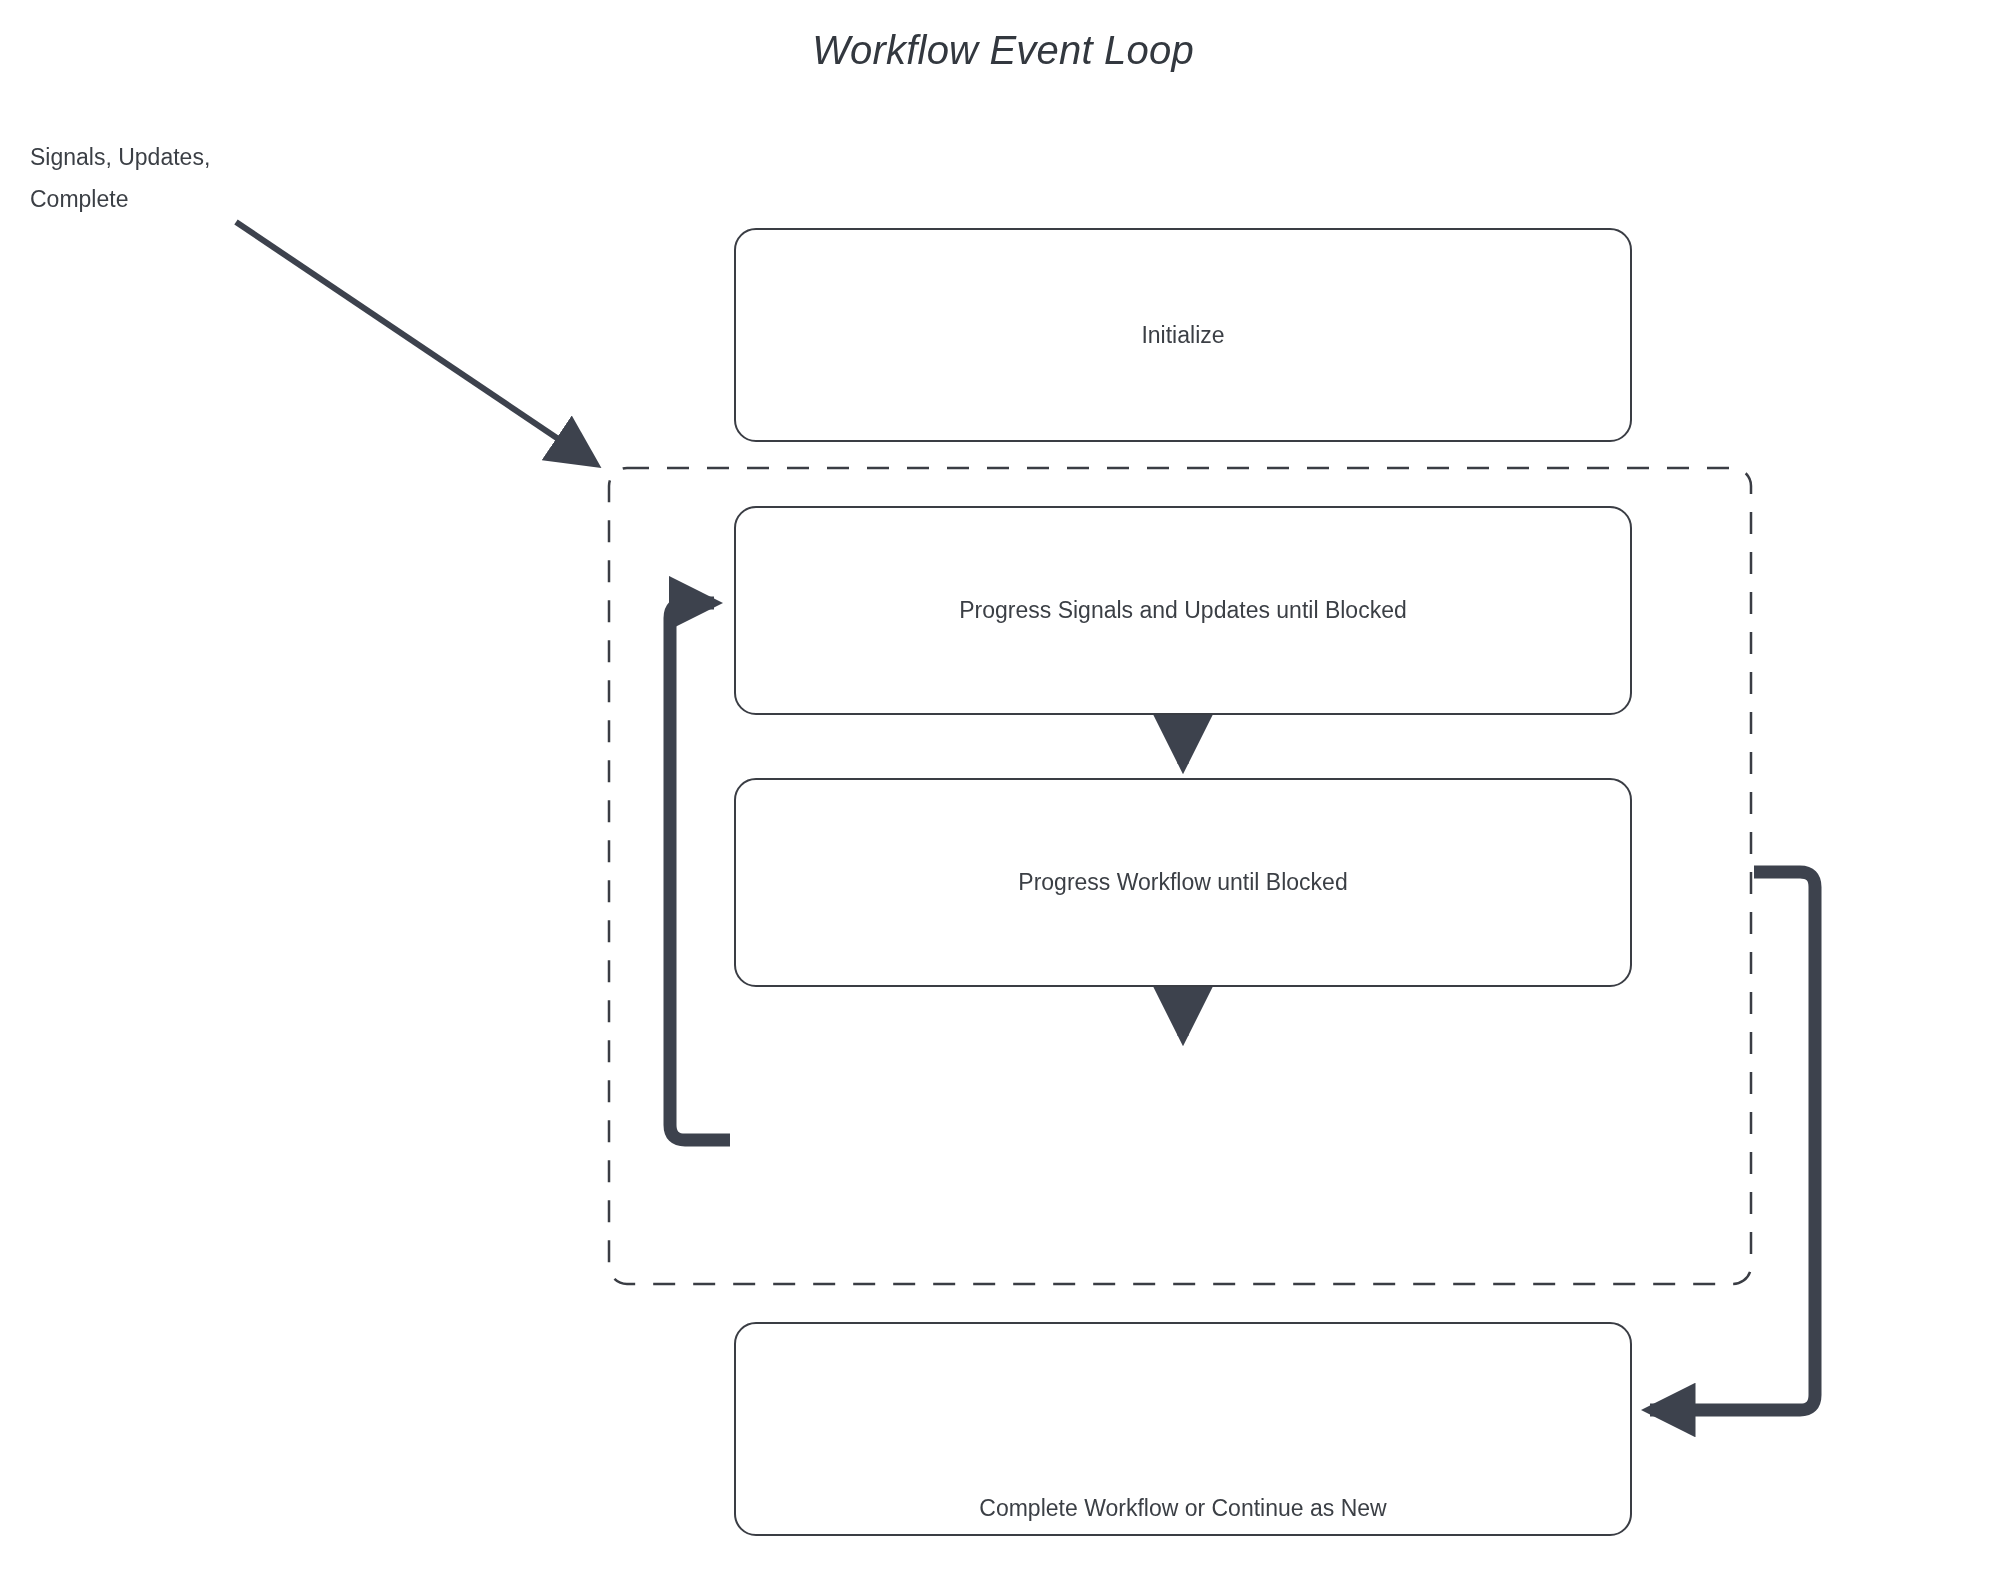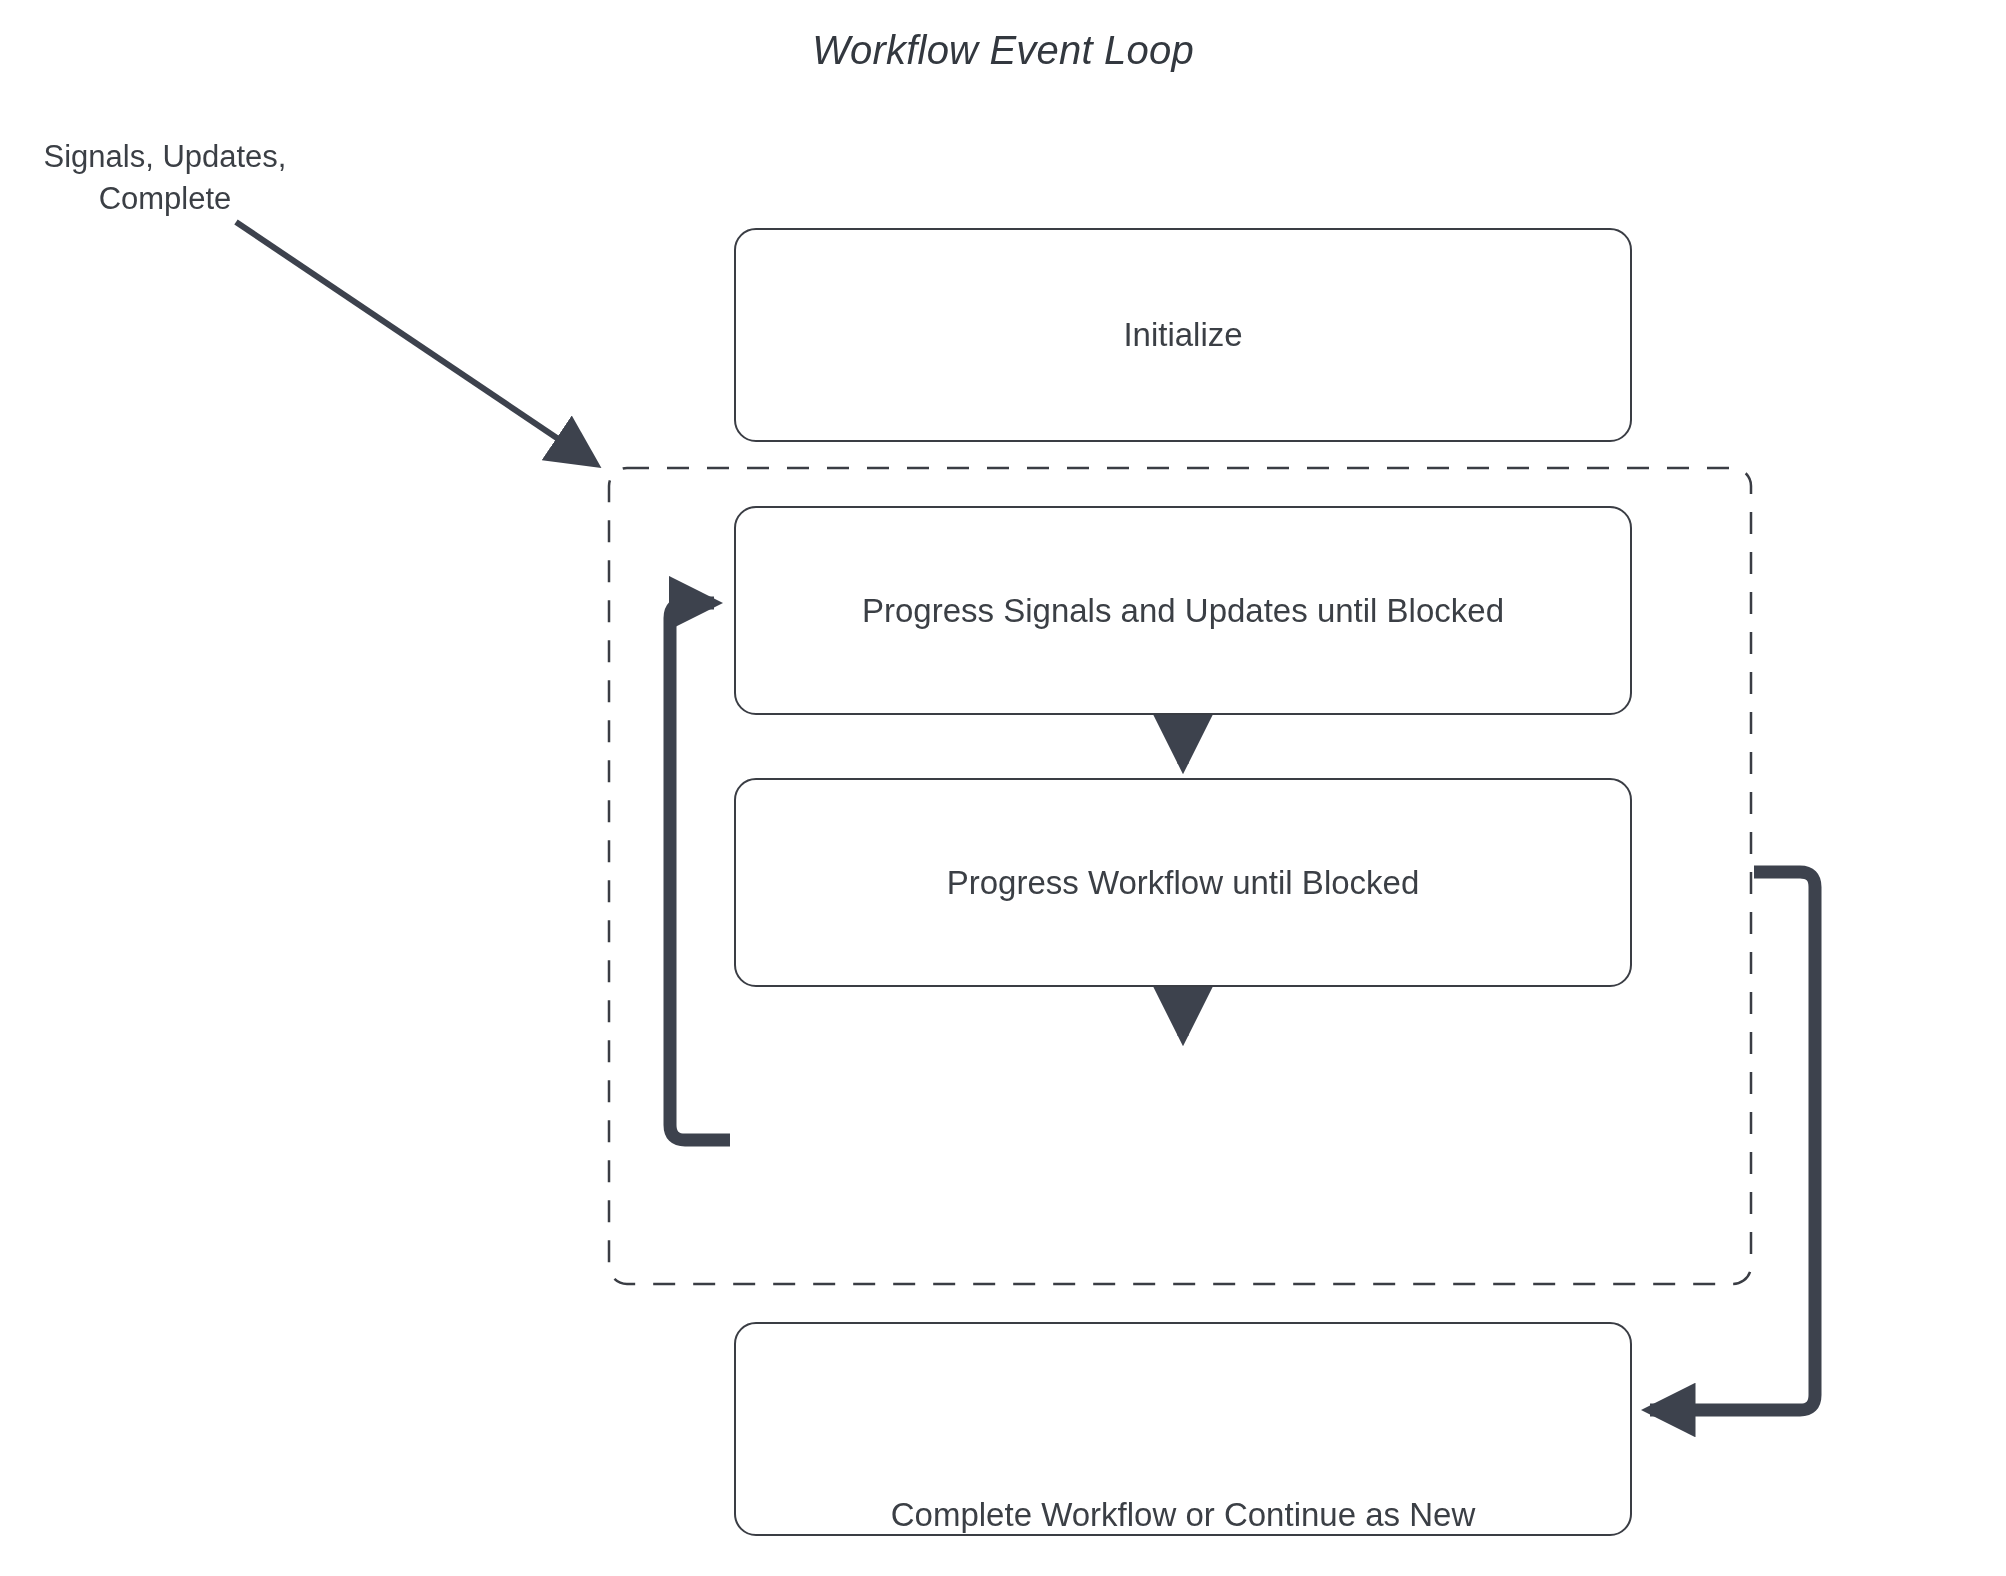--- a/index.html
+++ b/index.html
@@ -37,38 +37,37 @@
     font-style: italic;
     color: #33383f;
     letter-spacing: 0.2px;
     white-space: nowrap;
   }
   .ext-label {
     position: absolute;
     left: 30px;
     top: 136px;
     width: 270px;
-    text-align: center;
-    font-size: 31px;
+    font-size: 23px;
     line-height: 42px;
     color: #3b3f45;
   }
   .node {
     position: absolute;
     box-sizing: border-box;
     border: 2px solid #3a3d44;
     border-radius: 22px;
     background: #ffffff;
     display: flex;
     align-items: center;
     justify-content: center;
     text-align: center;
-    font-size: 33px;
+    font-size: 23px;
     color: #3b3f45;
-    padding: 0 24px;
+    padding: 12px 24px;
   }
   .node-label {
     display: block;
     white-space: nowrap;
   }
   #node-initialize   { left: 734px; top: 228px;  width: 898px; height: 214px; }
   #node-progress-su  { left: 734px; top: 506px;  width: 898px; height: 209px; }
   #node-progress-wf  { left: 734px; top: 778px;  width: 898px; height: 209px; }
   #node-exec-queries { left: 734px; top: 1050px; width: 898px; height: 209px; }
   #node-complete     { left: 734px; top: 1322px; width: 898px; height: 214px; align-items: flex-end; }

